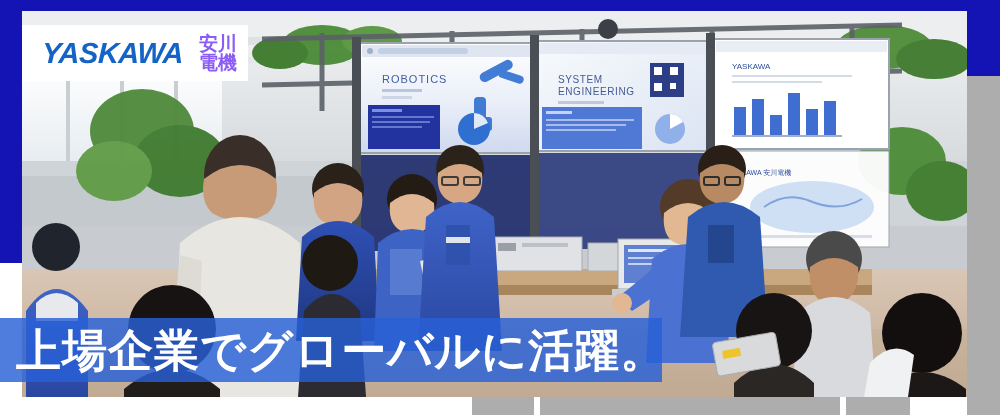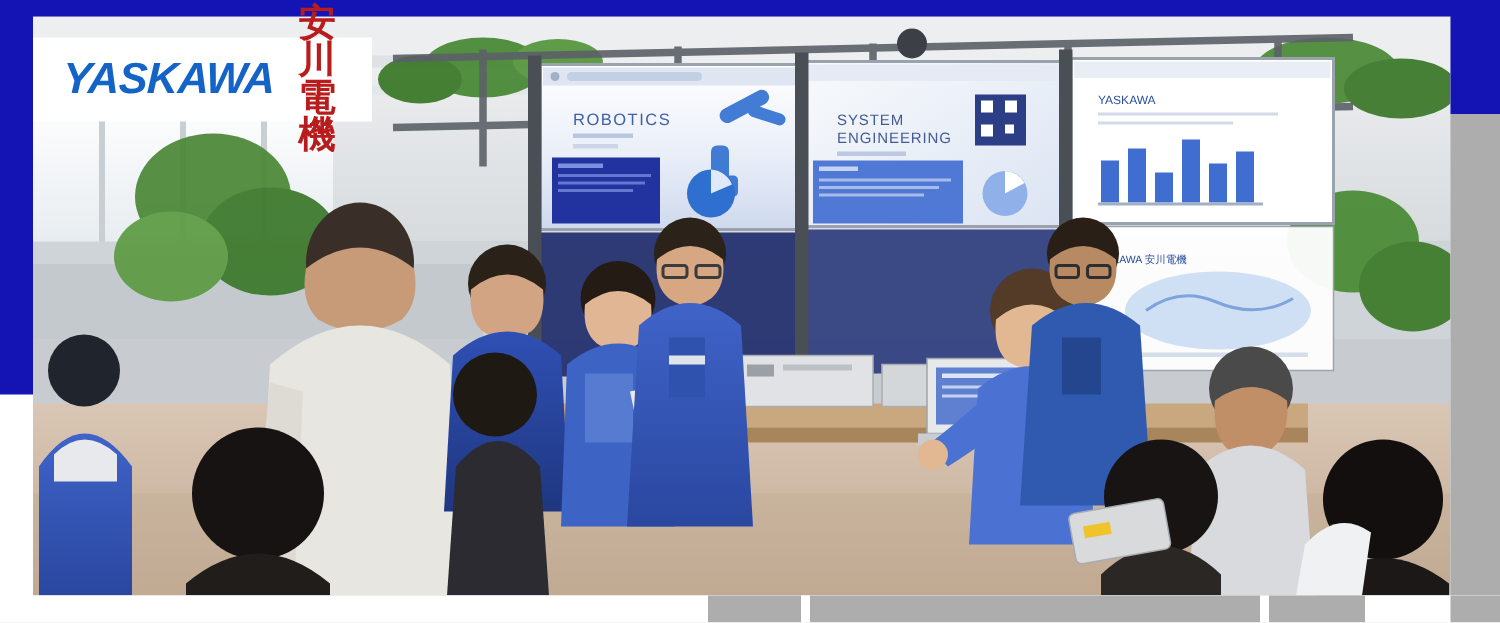--- a/index.html
+++ b/index.html
@@ -73,23 +73,23 @@
   .logo-mark {
     font-size: 29px;
     font-weight: bold;
     letter-spacing: -0.5px;
     font-style: italic;
     color: #1464c8;
     line-height: 1;
     transform: skewX(-2deg);
   }
   .logo-jp {
-    font-size: 25px;
+    font-size: 19px;
     font-weight: bold;
-    color: #b91c1c;
+    color: #8b5cf6;
     line-height: 1;
     letter-spacing: 0px;
   }
 
   
   .headline-banner {
     position: absolute;
     left: 0px; top: 318px;
     width: 662px; height: 64px;
     background: rgba(40, 96, 215, 0.82);
@@ -382,20 +382,23 @@
   <div class="frame-top"></div>
   <div class="frame-left"></div>
   <div class="frame-right"></div>
   <div class="frame-right-gray"></div>
 
   <div class="logo-plate">
     <span class="logo-mark">YASKAWA</span>
     <span class="logo-jp">安川電機</span>
   </div>
 
+  <div class="headline-banner">
+    <span class="headline-text">上場企業でグローバルに活躍。</span>
+  </div>
 
   <div class="bottom-strip">
     <div class="ph" style="left:472px;width:62px;"></div>
     <div class="ph" style="left:540px;width:300px;"></div>
     <div class="ph" style="left:846px;width:64px;"></div>
     <div class="ph" style="left:967px;width:33px;"></div>
   </div>
 
 </div>
 

